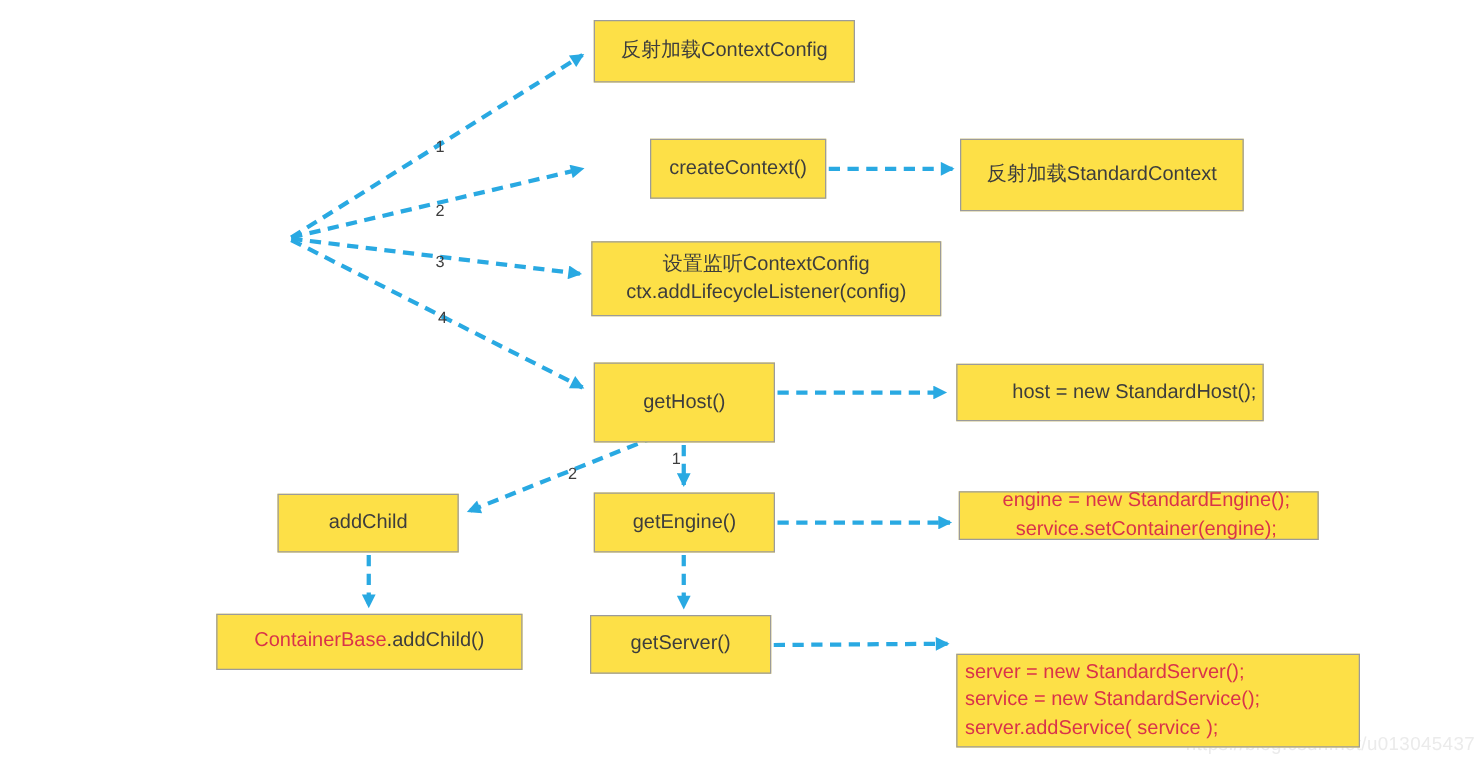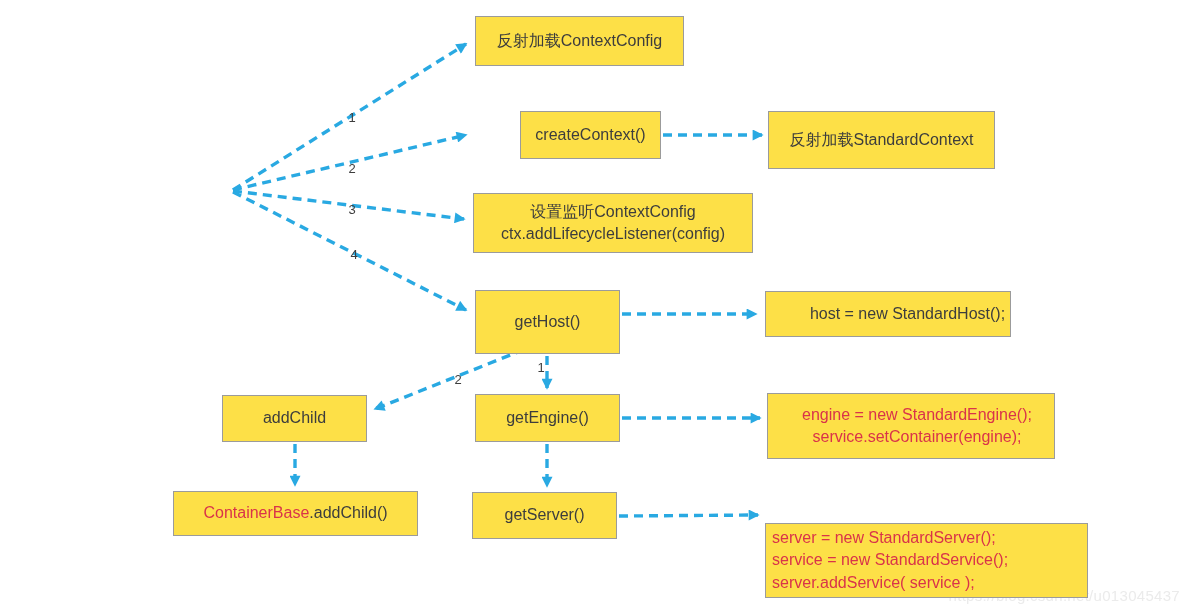--- a/index.html
+++ b/index.html
@@ -71,21 +71,21 @@
     </div>
     <div class="node" style="left: 765px; top: 291px; width: 246px; height: 46px; padding-left: 39px;">
       <div><span>host = new StandardHost();</span></div>
     </div>
     <div class="node" style="left: 222px; top: 395px; width: 145px; height: 47px;">
       <div><span>addChild</span></div>
     </div>
     <div class="node" style="left: 475px; top: 394px; width: 145px; height: 48px;">
       <div><span>getEngine()</span></div>
     </div>
-    <div class="node" style="left: 767px; top: 393px; width: 288px; height: 66px; padding-left: 12px;">
+    <div class="node" style="left: 767px; top: 393px; width: 288px; height: 39px; padding-left: 12px;">
       <div><span class="red">engine = new StandardEngine();</span></div>
       <div><span class="red">service.setContainer(engine);</span></div>
     </div>
     <div class="node" style="left: 173px; top: 491px; width: 245px; height: 45px;">
       <div><span class="red">ContainerBase</span><span>.addChild()</span></div>
     </div>
     <div class="node" style="left: 472px; top: 492px; width: 145px; height: 47px;">
       <div><span>getServer()</span></div>
     </div>
     <div class="node align-left" style="left: 765px; top: 479px; width: 323px; height: 75px;">

